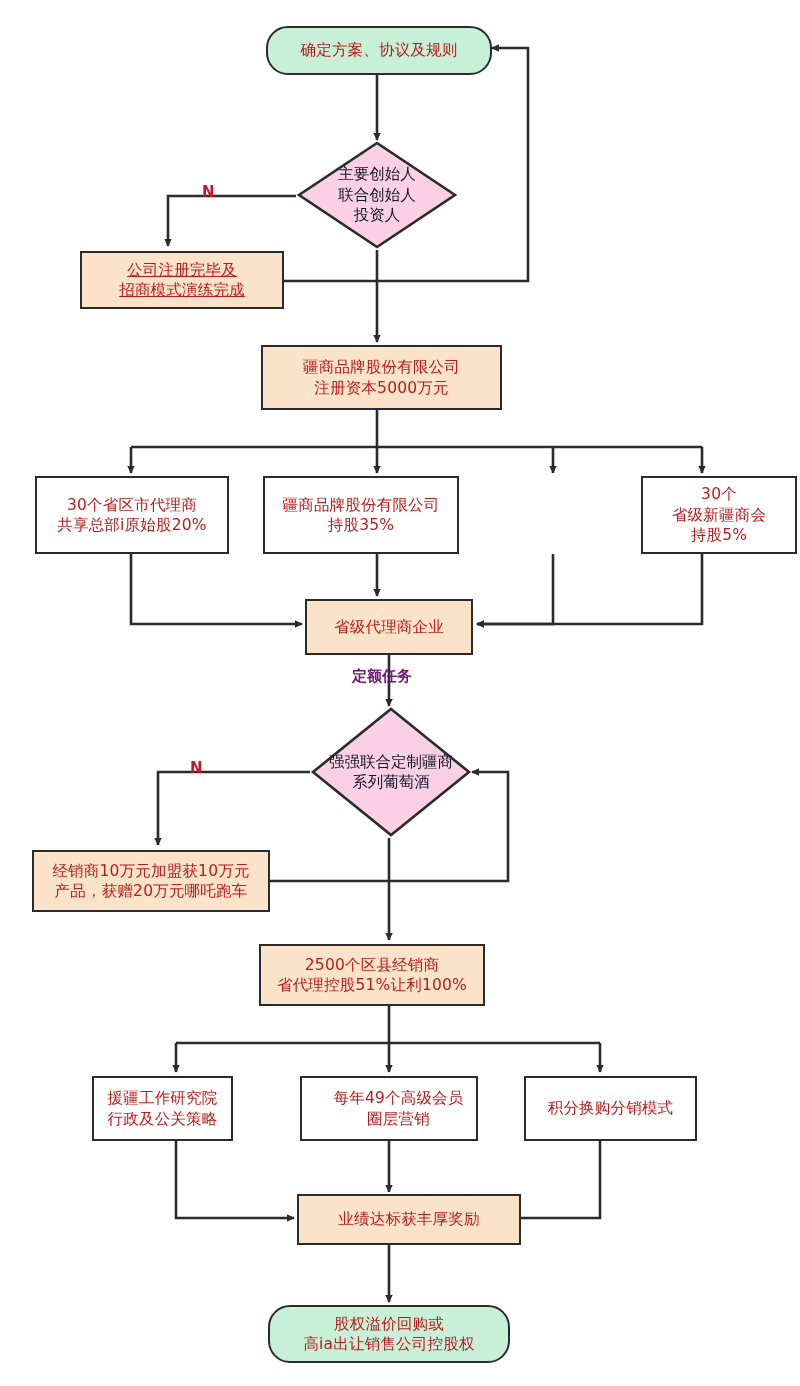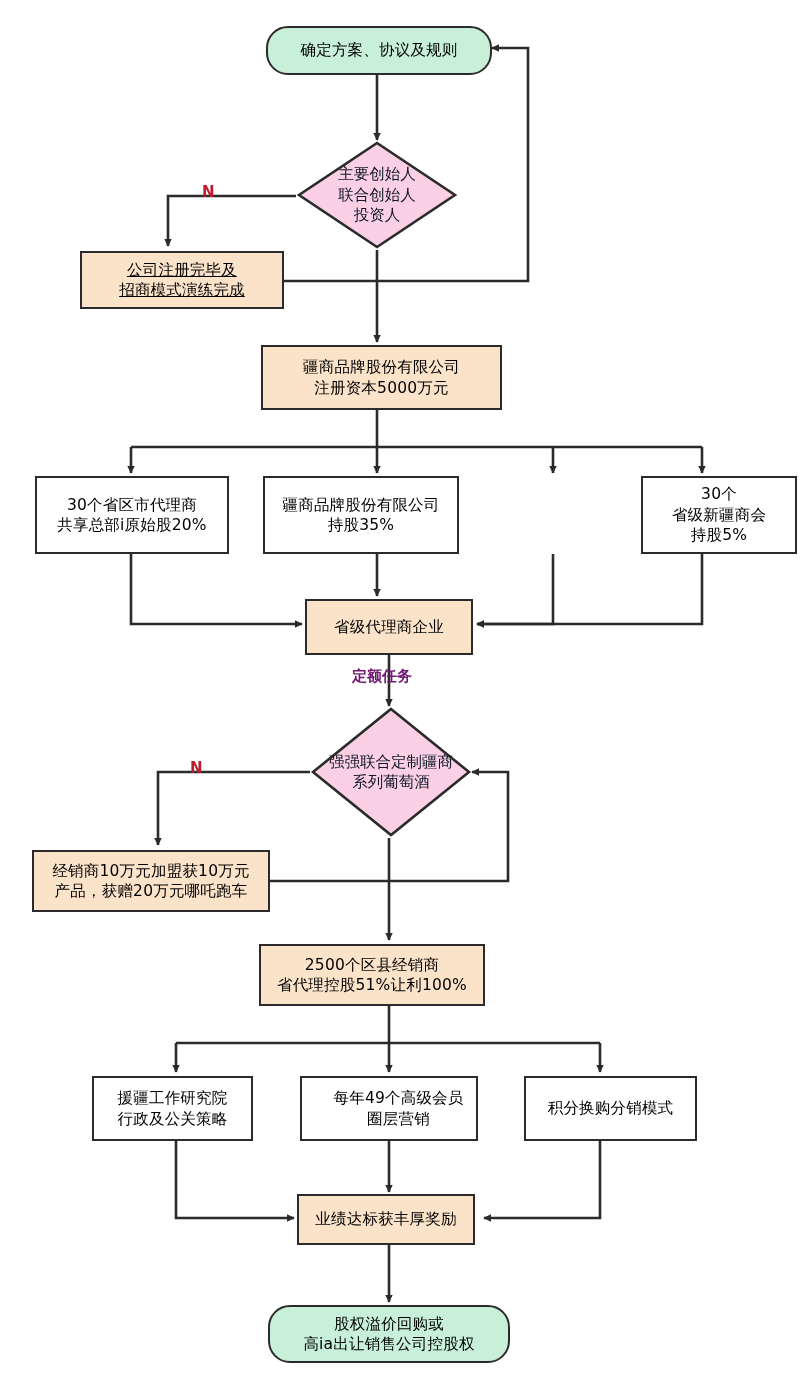--- a/index.html
+++ b/index.html
@@ -25,21 +25,21 @@
     height: 1386px;
     pointer-events: none;
   }
   .node {
     position: absolute;
     box-sizing: border-box;
     display: flex;
     align-items: center;
     justify-content: center;
     text-align: center;
-    color: #000000;
+    color: #b91c1c;
     font-size: 15.5px;
     line-height: 1.32;
     letter-spacing: 0.2px;
     white-space: pre-line;
     z-index: 3;
   }
   .terminator {
     background: #c8f0d8;
     border: 2.5px solid #2b2b2b;
     border-radius: 22px;
@@ -184,29 +184,29 @@
     <div class="diamond-label">强强联合定制疆商
 系列葡萄酒</div>
   </div>
 
   <div class="node process-peach" style="left:32px; top:850px; width:238px; height:62px;">经销商10万元加盟获10万元
 产品，获赠20万元哪吒跑车</div>
 
   <div class="node process-peach" style="left:259px; top:944px; width:226px; height:62px;">2500个区县经销商
 省代理控股51%让利100%</div>
 
-  <div class="node process-white" style="left:92px; top:1076px; width:161px; height:65px;">援疆工作研究院
+  <div class="node process-white" style="left:92px; top:1076px; width:141px; height:65px;">援疆工作研究院
 行政及公关策略</div>
 
   <div class="node process-white" style="left:300px; top:1076px; width:178px; height:65px;padding-left:19px;">每年49个高级会员
 圈层营销</div>
 
   <div class="node process-white" style="left:508px; top:1076px; width:173px; height:65px;margin-left:16px;">积分换购分销模式</div>
 
-  <div class="node process-peach" style="left:297px; top:1194px; width:178px; height:51px;">业绩达标获丰厚奖励</div>
+  <div class="node process-peach" style="left:297px; top:1194px; width:224px; height:51px;">业绩达标获丰厚奖励</div>
 
   <div class="node terminator" style="left:268px; top:1305px; width:242px; height:58px;">股权溢价回购或
 高ia出让销售公司控股权</div>
 
   <div class="edge-label label-n" style="left:202px; top:183px;">N</div>
 
   <div class="edge-label label-quota" style="left:352px; top:667px;">定额任务</div>
 
   <div class="edge-label label-n" style="left:190px; top:759px;">N</div>
 

